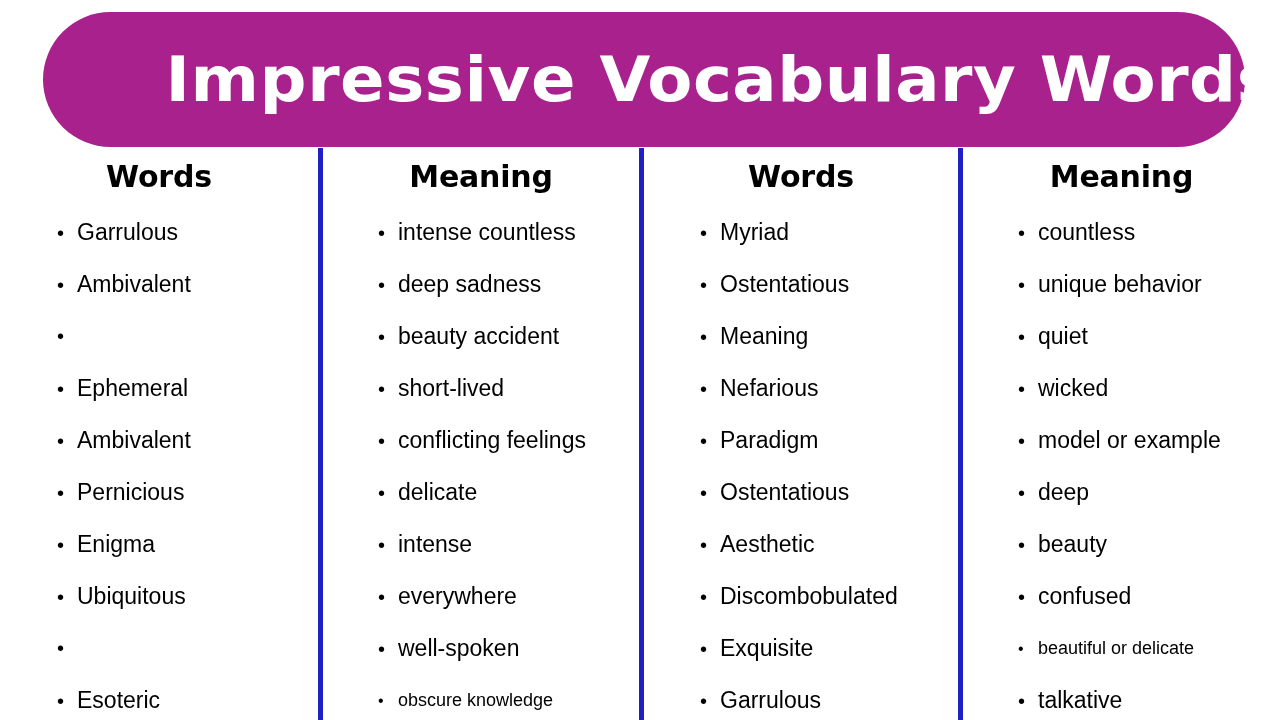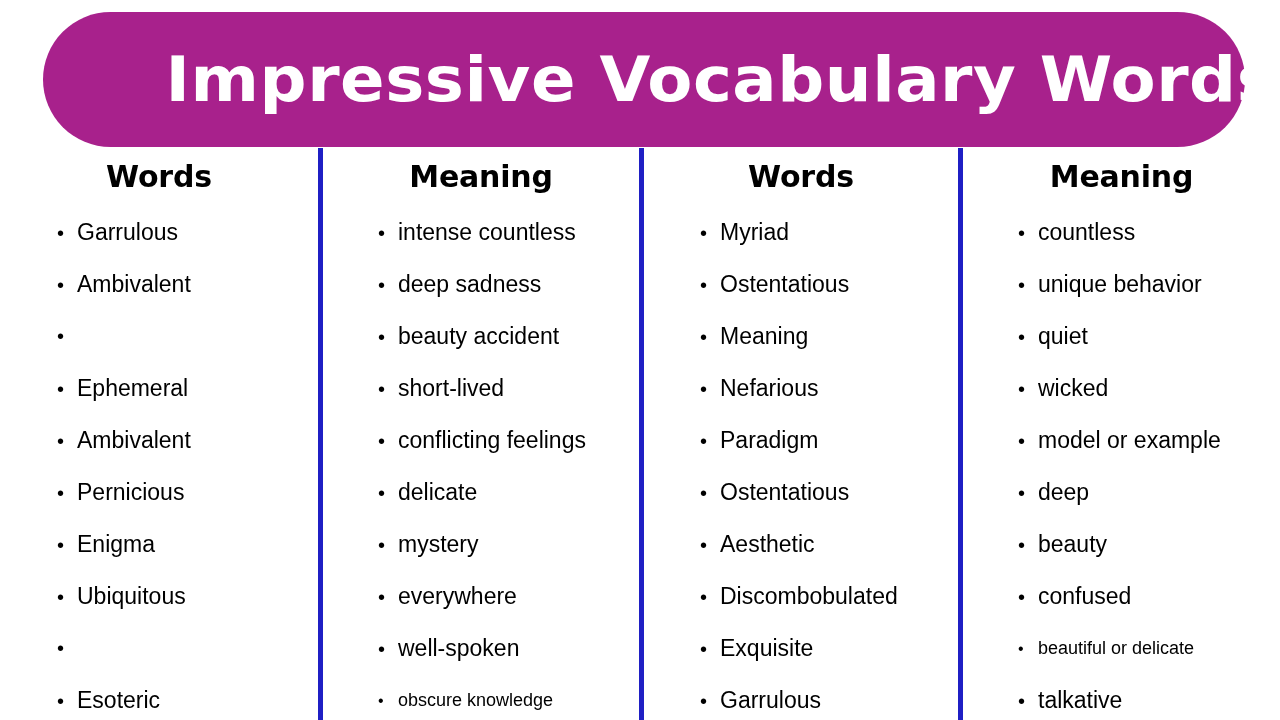--- a/index.html
+++ b/index.html
@@ -198,21 +198,21 @@
         <li class="item">
           <span class="bullet">•</span>
           <span class="txt">conflicting feelings</span>
         </li>
         <li class="item">
           <span class="bullet">•</span>
           <span class="txt">delicate</span>
         </li>
         <li class="item">
           <span class="bullet">•</span>
-          <span class="txt">mystery</span>
+          <span class="txt">intense</span>
         </li>
         <li class="item">
           <span class="bullet">•</span>
           <span class="txt">everywhere</span>
         </li>
         <li class="item">
           <span class="bullet">•</span>
           <span class="txt">well-spoken</span>
         </li>
         <li class="item small">

